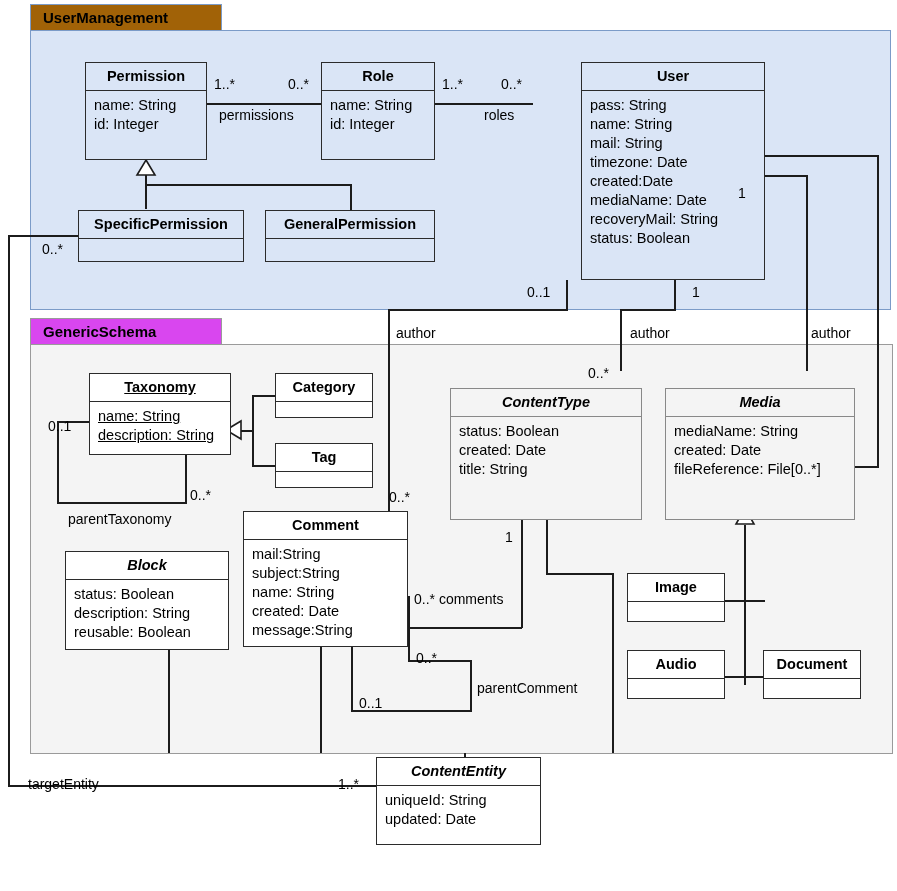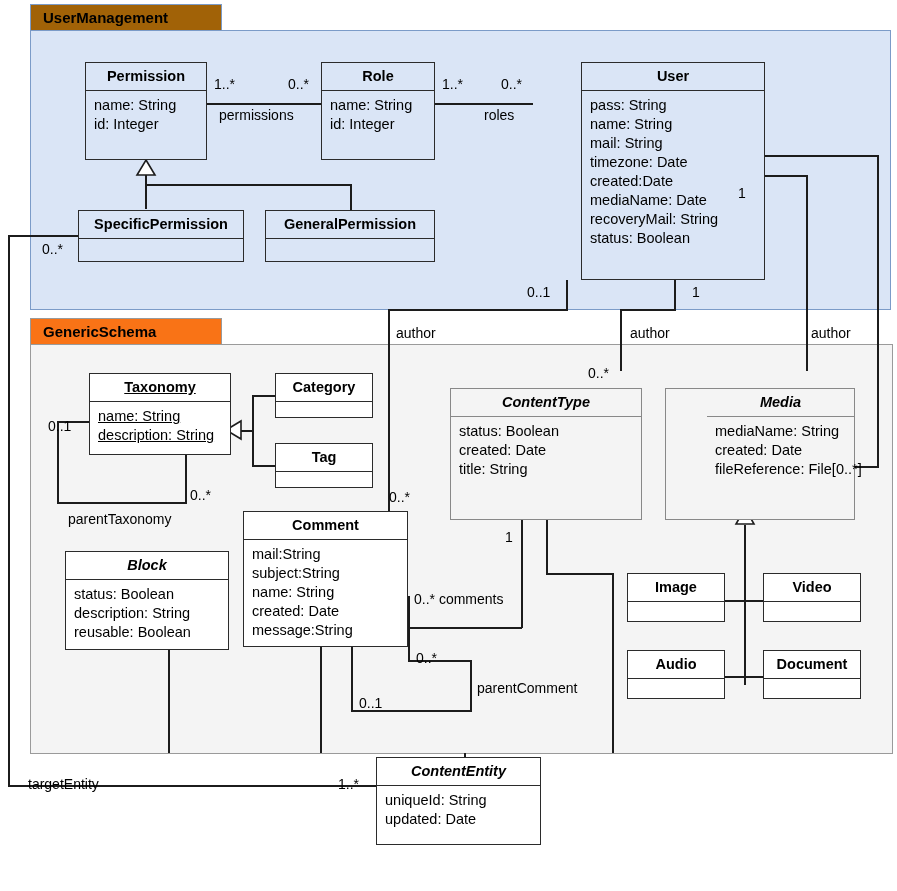--- a/index.html
+++ b/index.html
@@ -28,21 +28,21 @@
     display: flex;
     align-items: center;
     padding-left: 12px;
     font-weight: bold;
     font-size: 15px;
     color: #000;
   }
   .pkg-um .pkg-body { background: #dae5f6; border: 1px solid #7b9bc8; }
   .pkg-um .pkg-tab  { background: #a16207; border: 1px solid #7b9bc8; }
   .pkg-gs .pkg-body { background: #f4f4f4; border: 1px solid #9a9a9a; }
-  .pkg-gs .pkg-tab  { background: #f97316; border: 1px solid #9a9a9a; }
+  .pkg-gs .pkg-tab  { background: #d946ef; border: 1px solid #9a9a9a; }
 
   
   .cls {
     position: absolute;
     box-sizing: border-box;
     border: 1.5px solid #2b2b2b;
     background: #ffffff;
     display: flex;
     flex-direction: column;
   }
@@ -260,38 +260,34 @@
 
   <div class="cls grayb" style="left:450px; top:388px; width:192px; height:132px;">
     <div class="cls-name abstract">ContentType</div>
     <div class="cls-attrs">
       <div>status: Boolean</div>
       <div>created: Date</div>
       <div>title: String</div>
     </div>
   </div>
 
-  <div class="cls grayb" style="left:665px; top:388px; width:190px; height:132px;padding-left:41px;">
+  <div class="cls grayb" style="left:665px; top:388px; width:190px; height:132px;">
     <div class="cls-name abstract">Media</div>
     <div class="cls-attrs">
       <div>mediaName: String</div>
       <div>created: Date</div>
       <div>fileReference: File[0..*]</div>
     </div>
   </div>
 
   <div class="cls" style="left:627px; top:573px; width:98px; height:49px;">
     <div class="cls-name">Image</div>
     <div class="cls-attrs empty"></div>
   </div>
 
-  <div class="cls" style="left:763px; top:573px; width:98px; height:49px;">
-    <div class="cls-name">Video</div>
-    <div class="cls-attrs empty"></div>
-  </div>
 
   <div class="cls" style="left:627px; top:650px; width:98px; height:49px;">
     <div class="cls-name">Audio</div>
     <div class="cls-attrs empty"></div>
   </div>
 
   <div class="cls" style="left:763px; top:650px; width:98px; height:49px;">
     <div class="cls-name">Document</div>
     <div class="cls-attrs empty"></div>
   </div>

